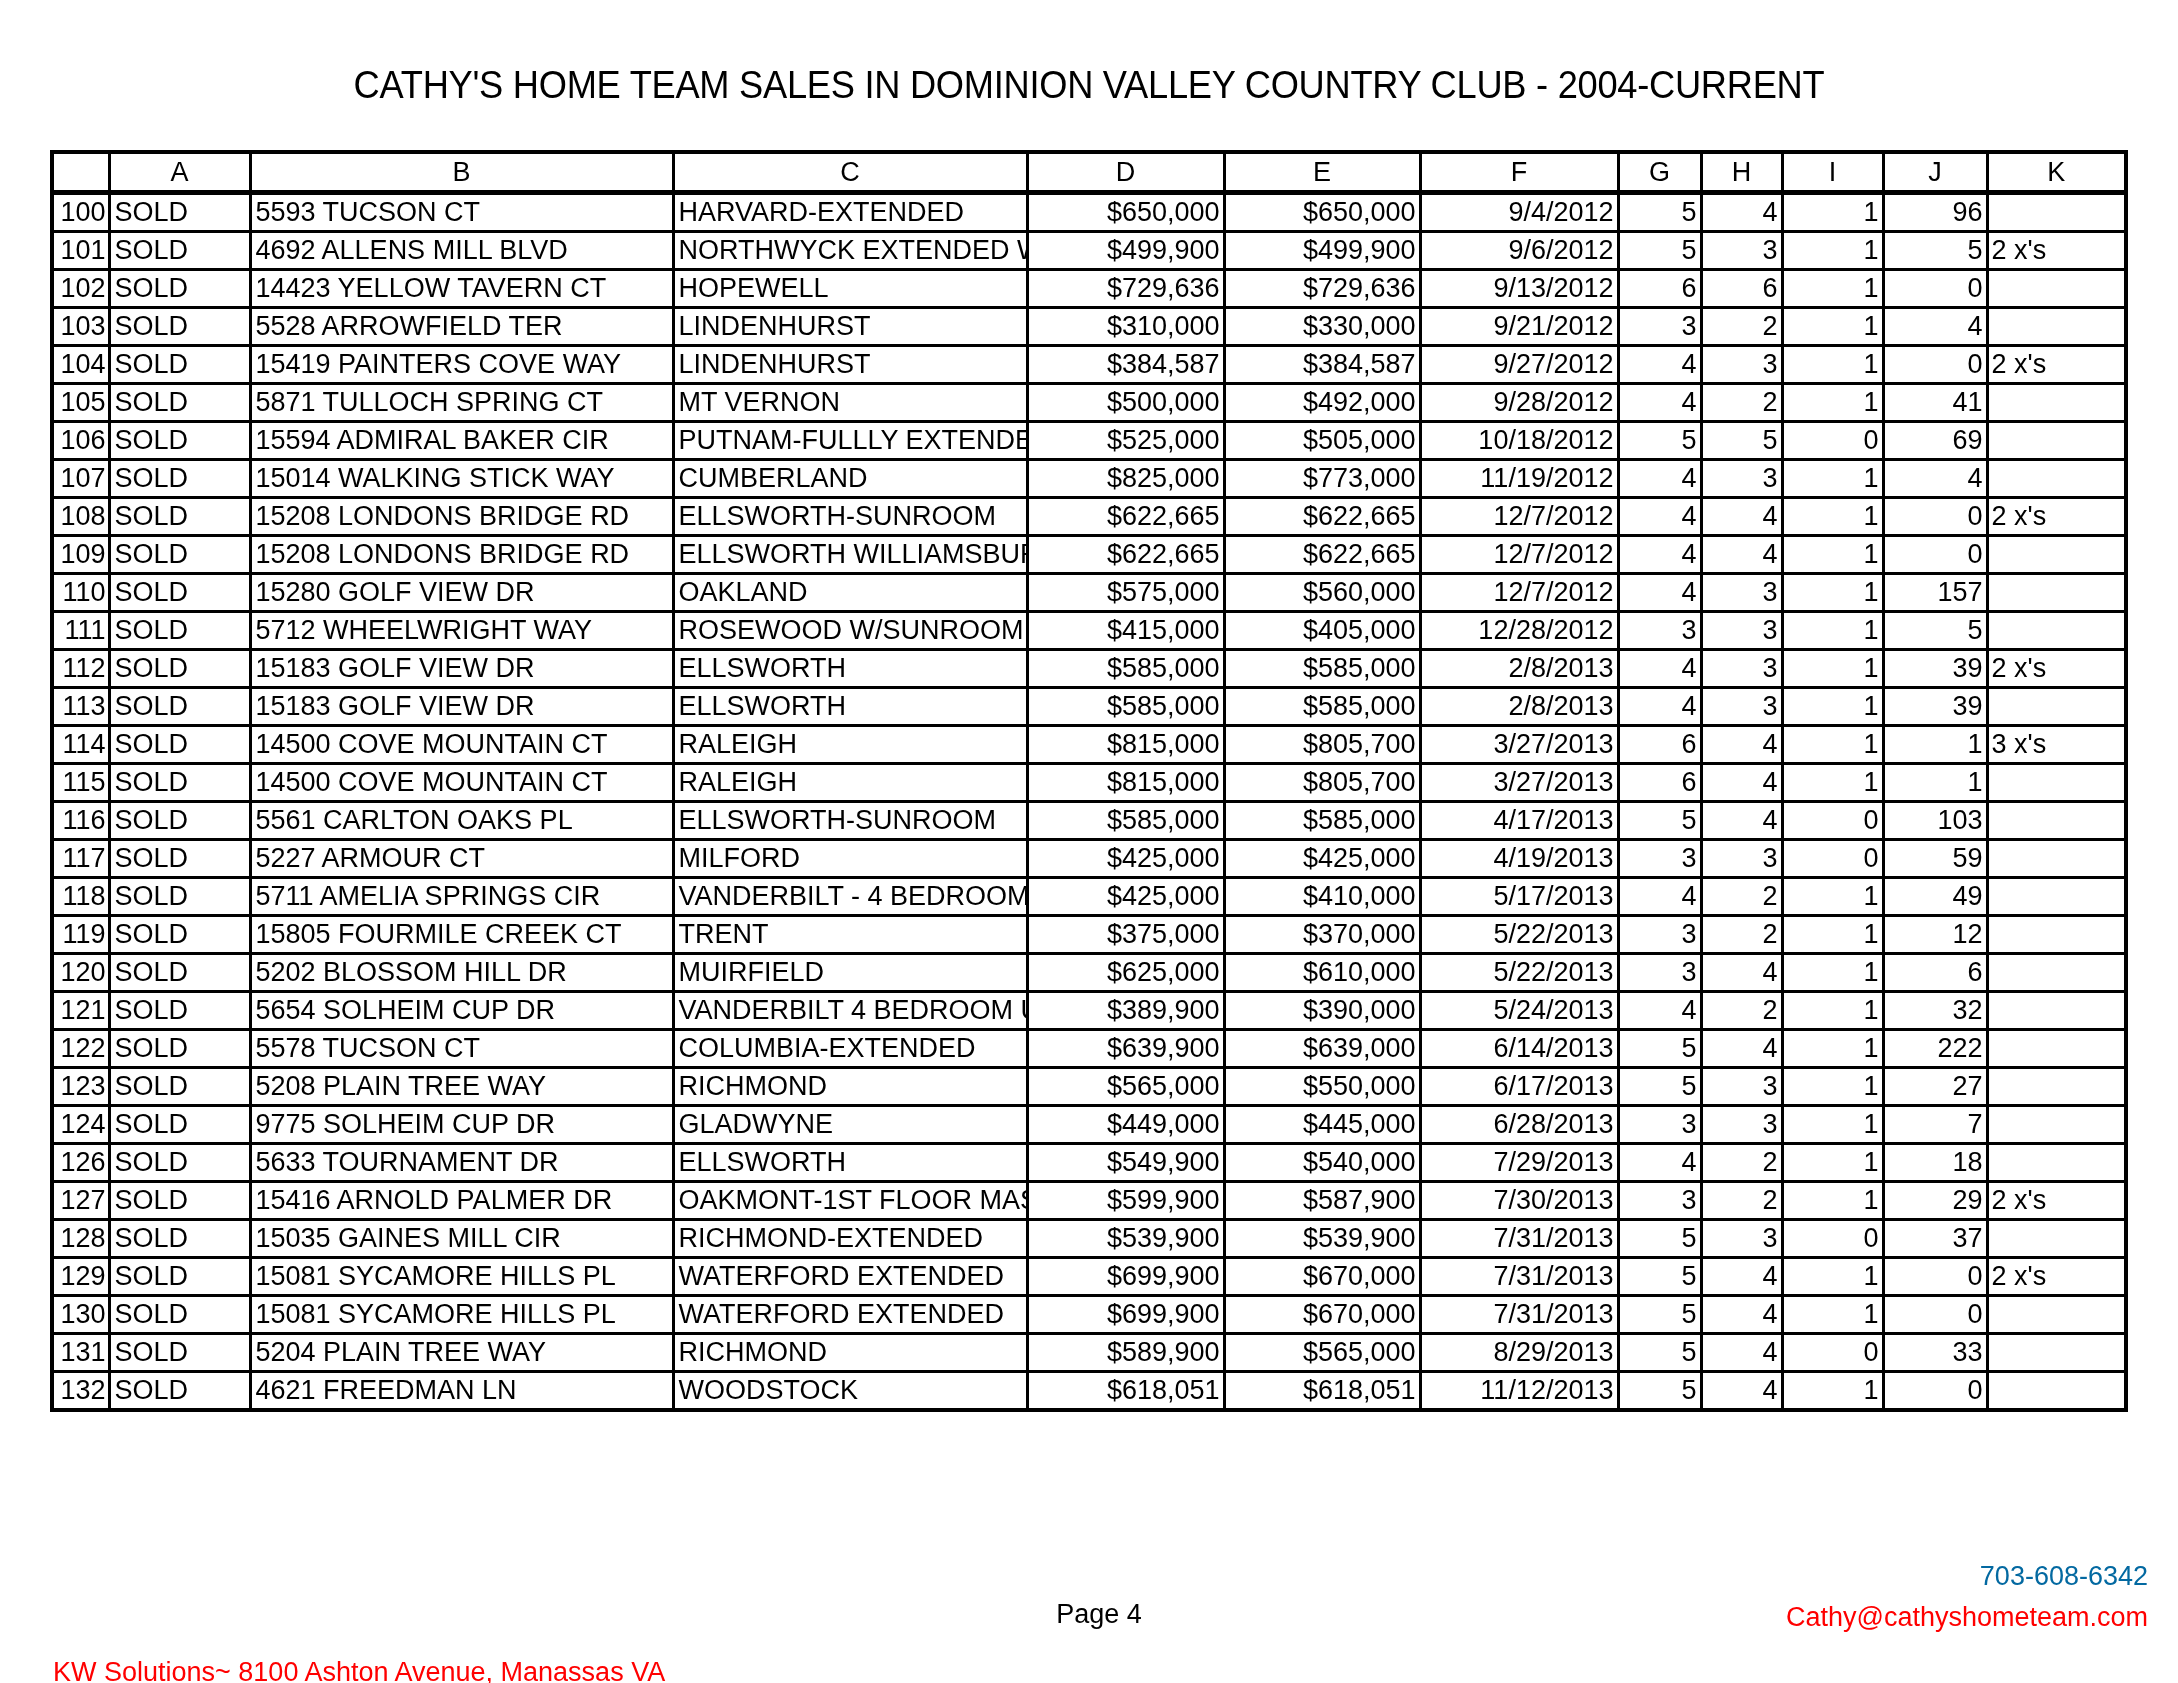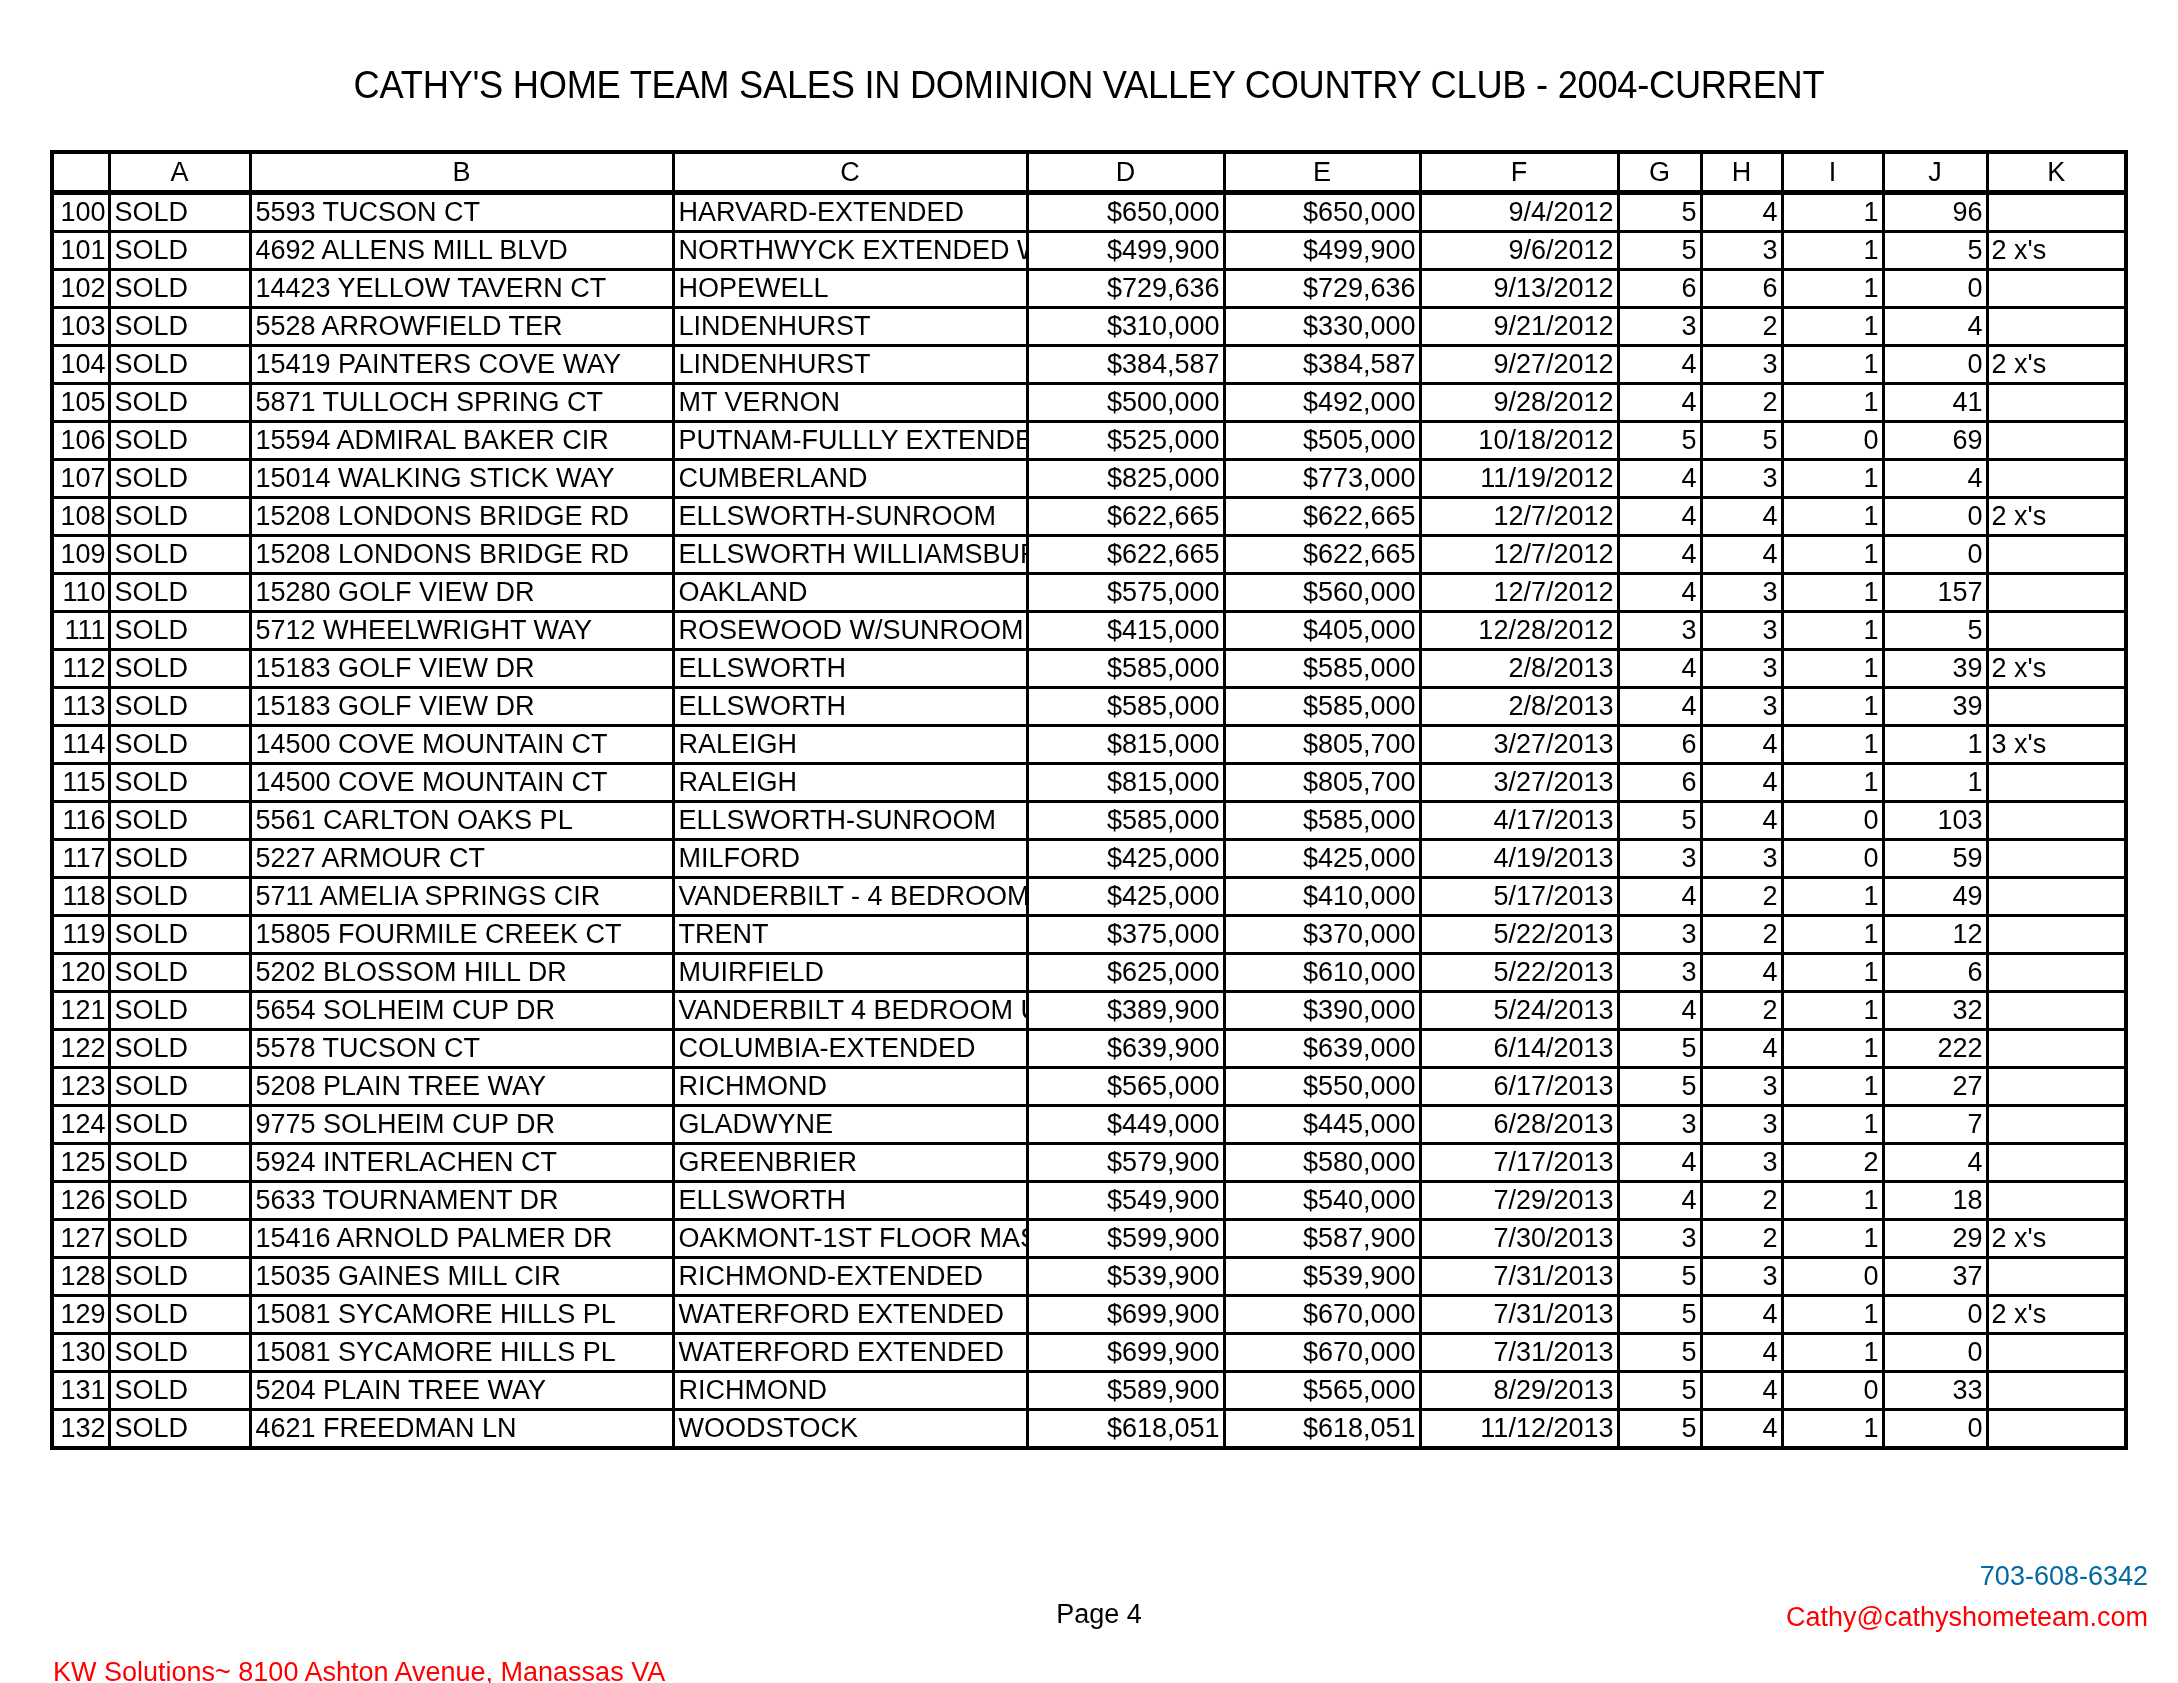--- a/index.html
+++ b/index.html
@@ -422,34 +422,20 @@
         <td class="num">$449,000</td>
         <td class="num">$445,000</td>
         <td class="num">6/28/2013</td>
         <td class="num">3</td>
         <td class="num">3</td>
         <td class="num">1</td>
         <td class="num">7</td>
         <td class="k"></td>
       </tr>
       <tr>
-        <td class="rn">125</td>
-        <td class="txt">SOLD</td>
-        <td class="txt">5924 INTERLACHEN CT</td>
-        <td class="txt">GREENBRIER</td>
-        <td class="num">$579,900</td>
-        <td class="num">$580,000</td>
-        <td class="num">7/17/2013</td>
-        <td class="num">4</td>
-        <td class="num">3</td>
-        <td class="num">2</td>
-        <td class="num">4</td>
-        <td class="k"></td>
-      </tr>
-      <tr>
         <td class="rn">126</td>
         <td class="txt">SOLD</td>
         <td class="txt">5633 TOURNAMENT DR</td>
         <td class="txt">ELLSWORTH</td>
         <td class="num">$549,900</td>
         <td class="num">$540,000</td>
         <td class="num">7/29/2013</td>
         <td class="num">4</td>
         <td class="num">2</td>
         <td class="num">1</td>

